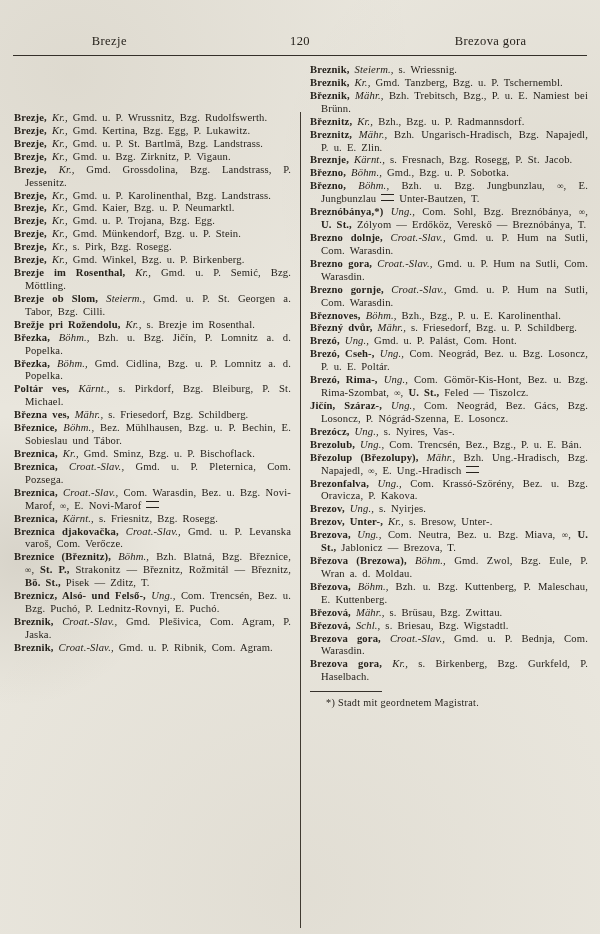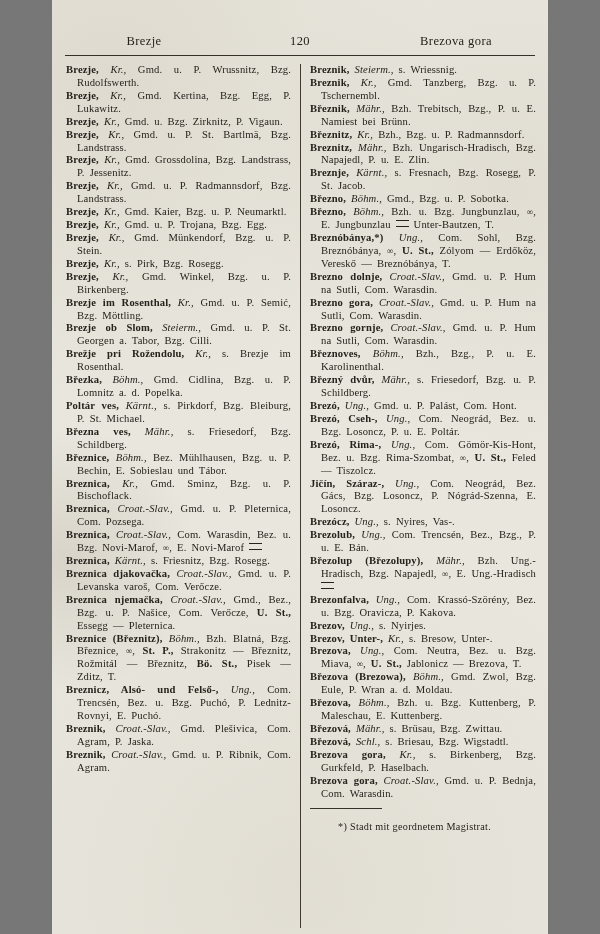--- a/index.html
+++ b/index.html
@@ -1,18 +1,18 @@
 <!DOCTYPE html>
 <html><head>
 <meta charset="utf-8">
 <style>
   html,body { margin:0; padding:0; background:#777; }
   .page {
     position:relative;
-    width:496px; height:934px;
+    width:600px; height:934px;
     margin:0 auto;
     background:
       radial-gradient(circle at 12% 8%,  rgba(125,112,88,.10), transparent 34%),
       radial-gradient(circle at 92% 20%, rgba(125,112,88,.08), transparent 30%),
       radial-gradient(circle at 50% 95%, rgba(125,112,88,.07), transparent 40%),
       radial-gradient(circle at 3% 60%,  rgba(90,80,60,.12),  transparent 18%),
       #e9e6dd;
     font-family:"Liberation Serif","DejaVu Serif",serif;
     color:#26221c;
     overflow:hidden;
@@ -25,21 +25,21 @@
   .header .cell { flex:1; text-align:center; }
   .rule {
     position:absolute; top:55px; left:13px; right:13px;
     border-top:1.6px solid #35302a;
   }
   .cols {
     position:absolute; top:64px; left:14px; right:12px; bottom:6px;
     display:flex;
   }
   .col { width:50%; box-sizing:border-box; }
-  .col-left  { border-right:1.4px solid #403a31; padding-right:9px; }
+  .col-left  { border-right:1.4px solid #403a31; padding-right:9px;margin-top:48px; }
   .col-right { padding-left:9px; }
   .entry {
     margin:0;
     font-size:10.6px;
     line-height:12.92px;
     text-align:justify;
     text-indent:-11px;
     padding-left:11px;
     word-spacing:2.2px;
     letter-spacing:.15px;
@@ -50,63 +50,63 @@
   .dline {
     display:inline-block; width:13px; height:5px;
     border-top:1.1px solid #26221c; border-bottom:1.1px solid #26221c;
     vertical-align:1px;
   }
   .footnote-rule {
     width:72px; border-top:1.1px solid #35302a;
     margin:7px 0 5px 0;
   }
   .footnote {
-    margin:12px; padding-left:16px;
+    margin:0; padding-left:16px;
     font-size:10.2px; line-height:12.5px; letter-spacing:.3px;
   }
 </style>
 </head>
 <body>
 
 <div class="page">
 
   <div class="header">
     <span class="cell">Brezje</span>
     <span class="cell">120</span>
     <span class="cell">Brezova gora</span>
   </div>
 
   <div class="rule"></div>
 
   <div class="cols">
     <div class="col col-left">
         <p class="entry"><span class="b">Brezje,</span><span class="i"> Kr.,</span><span class="n"> Gmd. u. P. Wrussnitz, Bzg. Rudolfswerth.</span></p>
         <p class="entry"><span class="b">Brezje,</span><span class="i"> Kr.,</span><span class="n"> Gmd. Kertina, Bzg. Egg, P. Lukawitz.</span></p>
+        <p class="entry"><span class="b">Brezje,</span><span class="i"> Kr.,</span><span class="n"> Gmd. u. P. St. Bartlmä, Bzg. Landstrass.</span></p>
         <p class="entry"><span class="b">Brezje,</span><span class="i"> Kr.,</span><span class="n"> Gmd. u. Bzg. Zirknitz, P. Vigaun.</span></p>
-        <p class="entry"><span class="b">Brezje,</span><span class="i"> Kr.,</span><span class="n"> Gmd. u. P. St. Bartlmä, Bzg. Landstrass.</span></p>
         <p class="entry"><span class="b">Brezje,</span><span class="i"> Kr.,</span><span class="n"> Gmd. Grossdolina, Bzg. Landstrass, P. Jessenitz.</span></p>
-        <p class="entry"><span class="b">Brezje,</span><span class="i"> Kr.,</span><span class="n"> Gmd. u. P. Radmannsdorf, Bzg. Landstrass.</span></p>
+        <p class="entry"><span class="b">Brezje,</span><span class="i"> Kr.,</span><span class="n"> Gmd. u. P. Karolinenthal, Bzg. Landstrass.</span></p>
         <p class="entry"><span class="b">Brezje,</span><span class="i"> Kr.,</span><span class="n"> Gmd. Kaier, Bzg. u. P. Neumarktl.</span></p>
         <p class="entry"><span class="b">Brezje,</span><span class="i"> Kr.,</span><span class="n"> Gmd. u. P. Trojana, Bzg. Egg.</span></p>
         <p class="entry"><span class="b">Brezje,</span><span class="i"> Kr.,</span><span class="n"> Gmd. Münkendorf, Bzg. u. P. Stein.</span></p>
         <p class="entry"><span class="b">Brezje,</span><span class="i"> Kr.,</span><span class="n"> s. Pirk, Bzg. Rosegg.</span></p>
         <p class="entry"><span class="b">Brezje,</span><span class="i"> Kr.,</span><span class="n"> Gmd. Winkel, Bzg. u. P. Birkenberg.</span></p>
         <p class="entry"><span class="b">Brezje im Rosenthal,</span><span class="i"> Kr.,</span><span class="n"> Gmd. u. P. Semić, Bzg. Möttling.</span></p>
         <p class="entry"><span class="b">Brezje ob Slom,</span><span class="i"> Steierm.,</span><span class="n"> Gmd. u. P. St. Georgen a. Tabor, Bzg. Cilli.</span></p>
         <p class="entry"><span class="b">Brežje pri Rožendolu,</span><span class="i"> Kr.,</span><span class="n"> s. Brezje im Rosenthal.</span></p>
+        <p class="entry"><span class="b">Březka,</span><span class="i"> Böhm.,</span><span class="n"> Bzh. u. Bzg. Jičín, P. Lomnitz a. d. Popelka.</span></p>
         <p class="entry"><span class="b">Březka,</span><span class="i"> Böhm.,</span><span class="n"> Gmd. Cidlina, Bzg. u. P. Lomnitz a. d. Popelka.</span></p>
         <p class="entry"><span class="b">Poltár ves,</span><span class="i"> Kärnt.,</span><span class="n"> s. Pirkdorf, Bzg. Bleiburg, P. St. Michael.</span></p>
         <p class="entry"><span class="b">Března ves,</span><span class="i"> Mähr.,</span><span class="n"> s. Friesedorf, Bzg. Schildberg.</span></p>
         <p class="entry"><span class="b">Březnice,</span><span class="i"> Böhm.,</span><span class="n"> Bez. Mühlhausen, Bzg. u. P. Bechin, E. Sobieslau und Tábor.</span></p>
         <p class="entry"><span class="b">Breznica,</span><span class="i"> Kr.,</span><span class="n"> Gmd. Sminz, Bzg. u. P. Bischoflack.</span></p>
         <p class="entry"><span class="b">Breznica,</span><span class="i"> Croat.-Slav.,</span><span class="n"> Gmd. u. P. Pleternica, Com. Pozsega.</span></p>
         <p class="entry"><span class="b">Breznica,</span><span class="i"> Croat.-Slav.,</span><span class="n"> Com. Warasdin, Bez. u. Bzg. Novi-Marof, </span><span class="sym">∞</span><span class="n">, E. Novi-Marof </span><span class="dline"></span></p>
         <p class="entry"><span class="b">Breznica,</span><span class="i"> Kärnt.,</span><span class="n"> s. Friesnitz, Bzg. Rosegg.</span></p>
         <p class="entry"><span class="b">Breznica djakovačka,</span><span class="i"> Croat.-Slav.,</span><span class="n"> Gmd. u. P. Levanska varoš, Com. Verőcze.</span></p>
-        <p class="entry"><span class="b">Breznica njemačka,</span><span class="i"> Croat.-Slav.,</span><span class="n"> Gmd., Bez., Bzg. u. P. Našice, Com. Verőcze, </span><span class="b">U. St.,</span><span class="n"> Essegg — Pleternica.</span></p>
         <p class="entry"><span class="b">Breznice (Březnitz),</span><span class="i"> Böhm.,</span><span class="n"> Bzh. Blatná, Bzg. Březnice, </span><span class="sym">∞</span><span class="n">, </span><span class="b">St. P.,</span><span class="n"> Strakonitz — Březnitz, Rožmitál — Březnitz, </span><span class="b">Bö. St.,</span><span class="n"> Pisek — Zditz, T.</span></p>
         <p class="entry"><span class="b">Breznicz, Alsó- und Felső-,</span><span class="i"> Ung.,</span><span class="n"> Com. Trencsén, Bez. u. Bzg. Puchó, P. Lednitz-Rovnyi, E. Puchó.</span></p>
         <p class="entry"><span class="b">Breznik,</span><span class="i"> Croat.-Slav.,</span><span class="n"> Gmd. Plešivica, Com. Agram, P. Jaska.</span></p>
         <p class="entry"><span class="b">Breznik,</span><span class="i"> Croat.-Slav.,</span><span class="n"> Gmd. u. P. Ribnik, Com. Agram.</span></p>
       </div>
     <div class="col col-right">
 
     <p class="entry"><span class="b">Breznik,</span><span class="i"> Steierm.,</span><span class="n"> s. Wriessnig.</span></p>
         <p class="entry"><span class="b">Breznik,</span><span class="i"> Kr.,</span><span class="n"> Gmd. Tanzberg, Bzg. u. P. Tschernembl.</span></p>
         <p class="entry"><span class="b">Březnik,</span><span class="i"> Mähr.,</span><span class="n"> Bzh. Trebitsch, Bzg., P. u. E. Namiest bei Brünn.</span></p>
@@ -129,20 +129,20 @@
         <p class="entry"><span class="b">Brezolub,</span><span class="i"> Ung.,</span><span class="n"> Com. Trencsén, Bez., Bzg., P. u. E. Bán.</span></p>
         <p class="entry"><span class="b">Březolup (Březolupy),</span><span class="i"> Mähr.,</span><span class="n"> Bzh. Ung.-Hradisch, Bzg. Napajedl, </span><span class="sym">∞</span><span class="n">, E. Ung.-Hradisch </span><span class="dline"></span></p>
         <p class="entry"><span class="b">Brezonfalva,</span><span class="i"> Ung.,</span><span class="n"> Com. Krassó-Szörény, Bez. u. Bzg. Oravicza, P. Kakova.</span></p>
         <p class="entry"><span class="b">Brezov,</span><span class="i"> Ung.,</span><span class="n"> s. Nyirjes.</span></p>
         <p class="entry"><span class="b">Brezov, Unter-,</span><span class="i"> Kr.,</span><span class="n"> s. Bresow, Unter-.</span></p>
         <p class="entry"><span class="b">Brezova,</span><span class="i"> Ung.,</span><span class="n"> Com. Neutra, Bez. u. Bzg. Miava, </span><span class="sym">∞</span><span class="n">, </span><span class="b">U. St.,</span><span class="n"> Jablonicz — Brezova, T.</span></p>
         <p class="entry"><span class="b">Březova (Brezowa),</span><span class="i"> Böhm.,</span><span class="n"> Gmd. Zwol, Bzg. Eule, P. Wran a. d. Moldau.</span></p>
         <p class="entry"><span class="b">Březova,</span><span class="i"> Böhm.,</span><span class="n"> Bzh. u. Bzg. Kuttenberg, P. Maleschau, E. Kuttenberg.</span></p>
         <p class="entry"><span class="b">Březová,</span><span class="i"> Mähr.,</span><span class="n"> s. Brüsau, Bzg. Zwittau.</span></p>
         <p class="entry"><span class="b">Březová,</span><span class="i"> Schl.,</span><span class="n"> s. Briesau, Bzg. Wigstadtl.</span></p>
+        <p class="entry"><span class="b">Brezova gora,</span><span class="i"> Croat.-Slav.,</span><span class="n"> Gmd. u. P. Bednja, Com. Warasdin.</span></p>
         <p class="entry"><span class="b">Brezova gora,</span><span class="i"> Kr.,</span><span class="n"> s. Birkenberg, Bzg. Gurkfeld, P. Haselbach.</span></p>
-        <p class="entry"><span class="b">Brezova gora,</span><span class="i"> Croat.-Slav.,</span><span class="n"> Gmd. u. P. Bednja, Com. Warasdin.</span></p>
         <div class="footnote-rule"></div>
         <p class="footnote">*) Stadt mit geordnetem Magistrat.</p>
       </div>
   </div>
 
 </div>
 
 </body></html>

